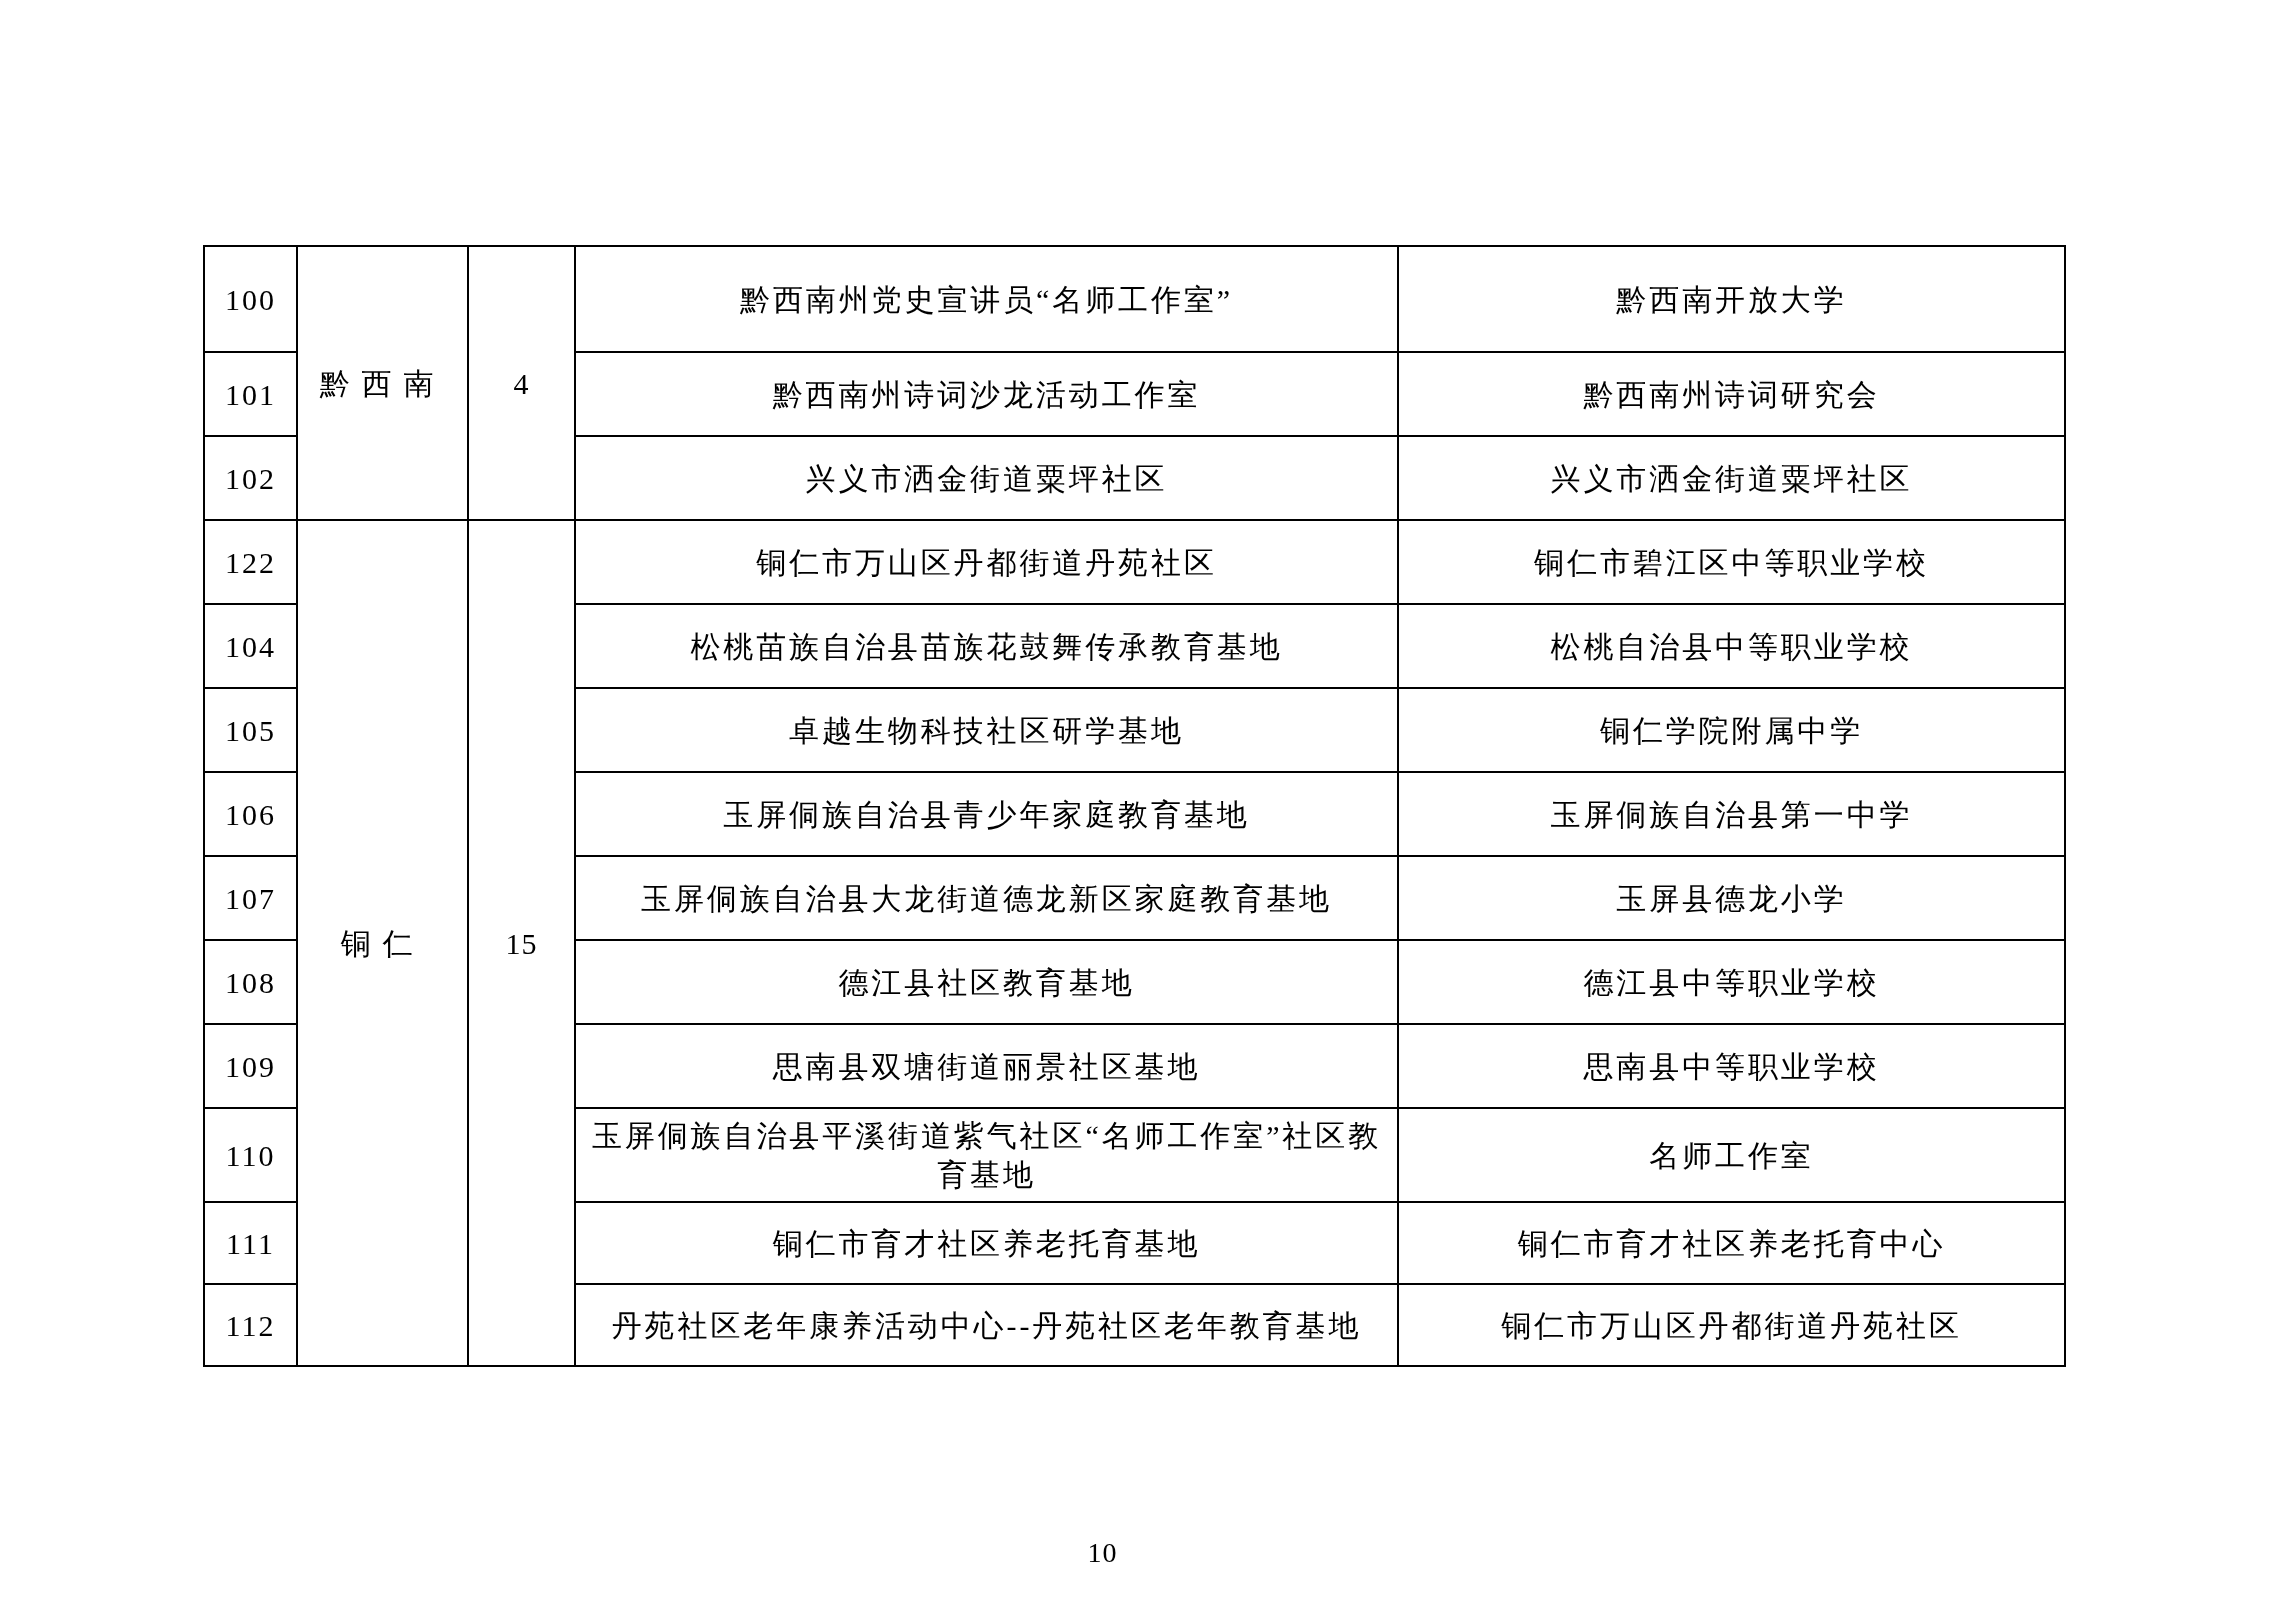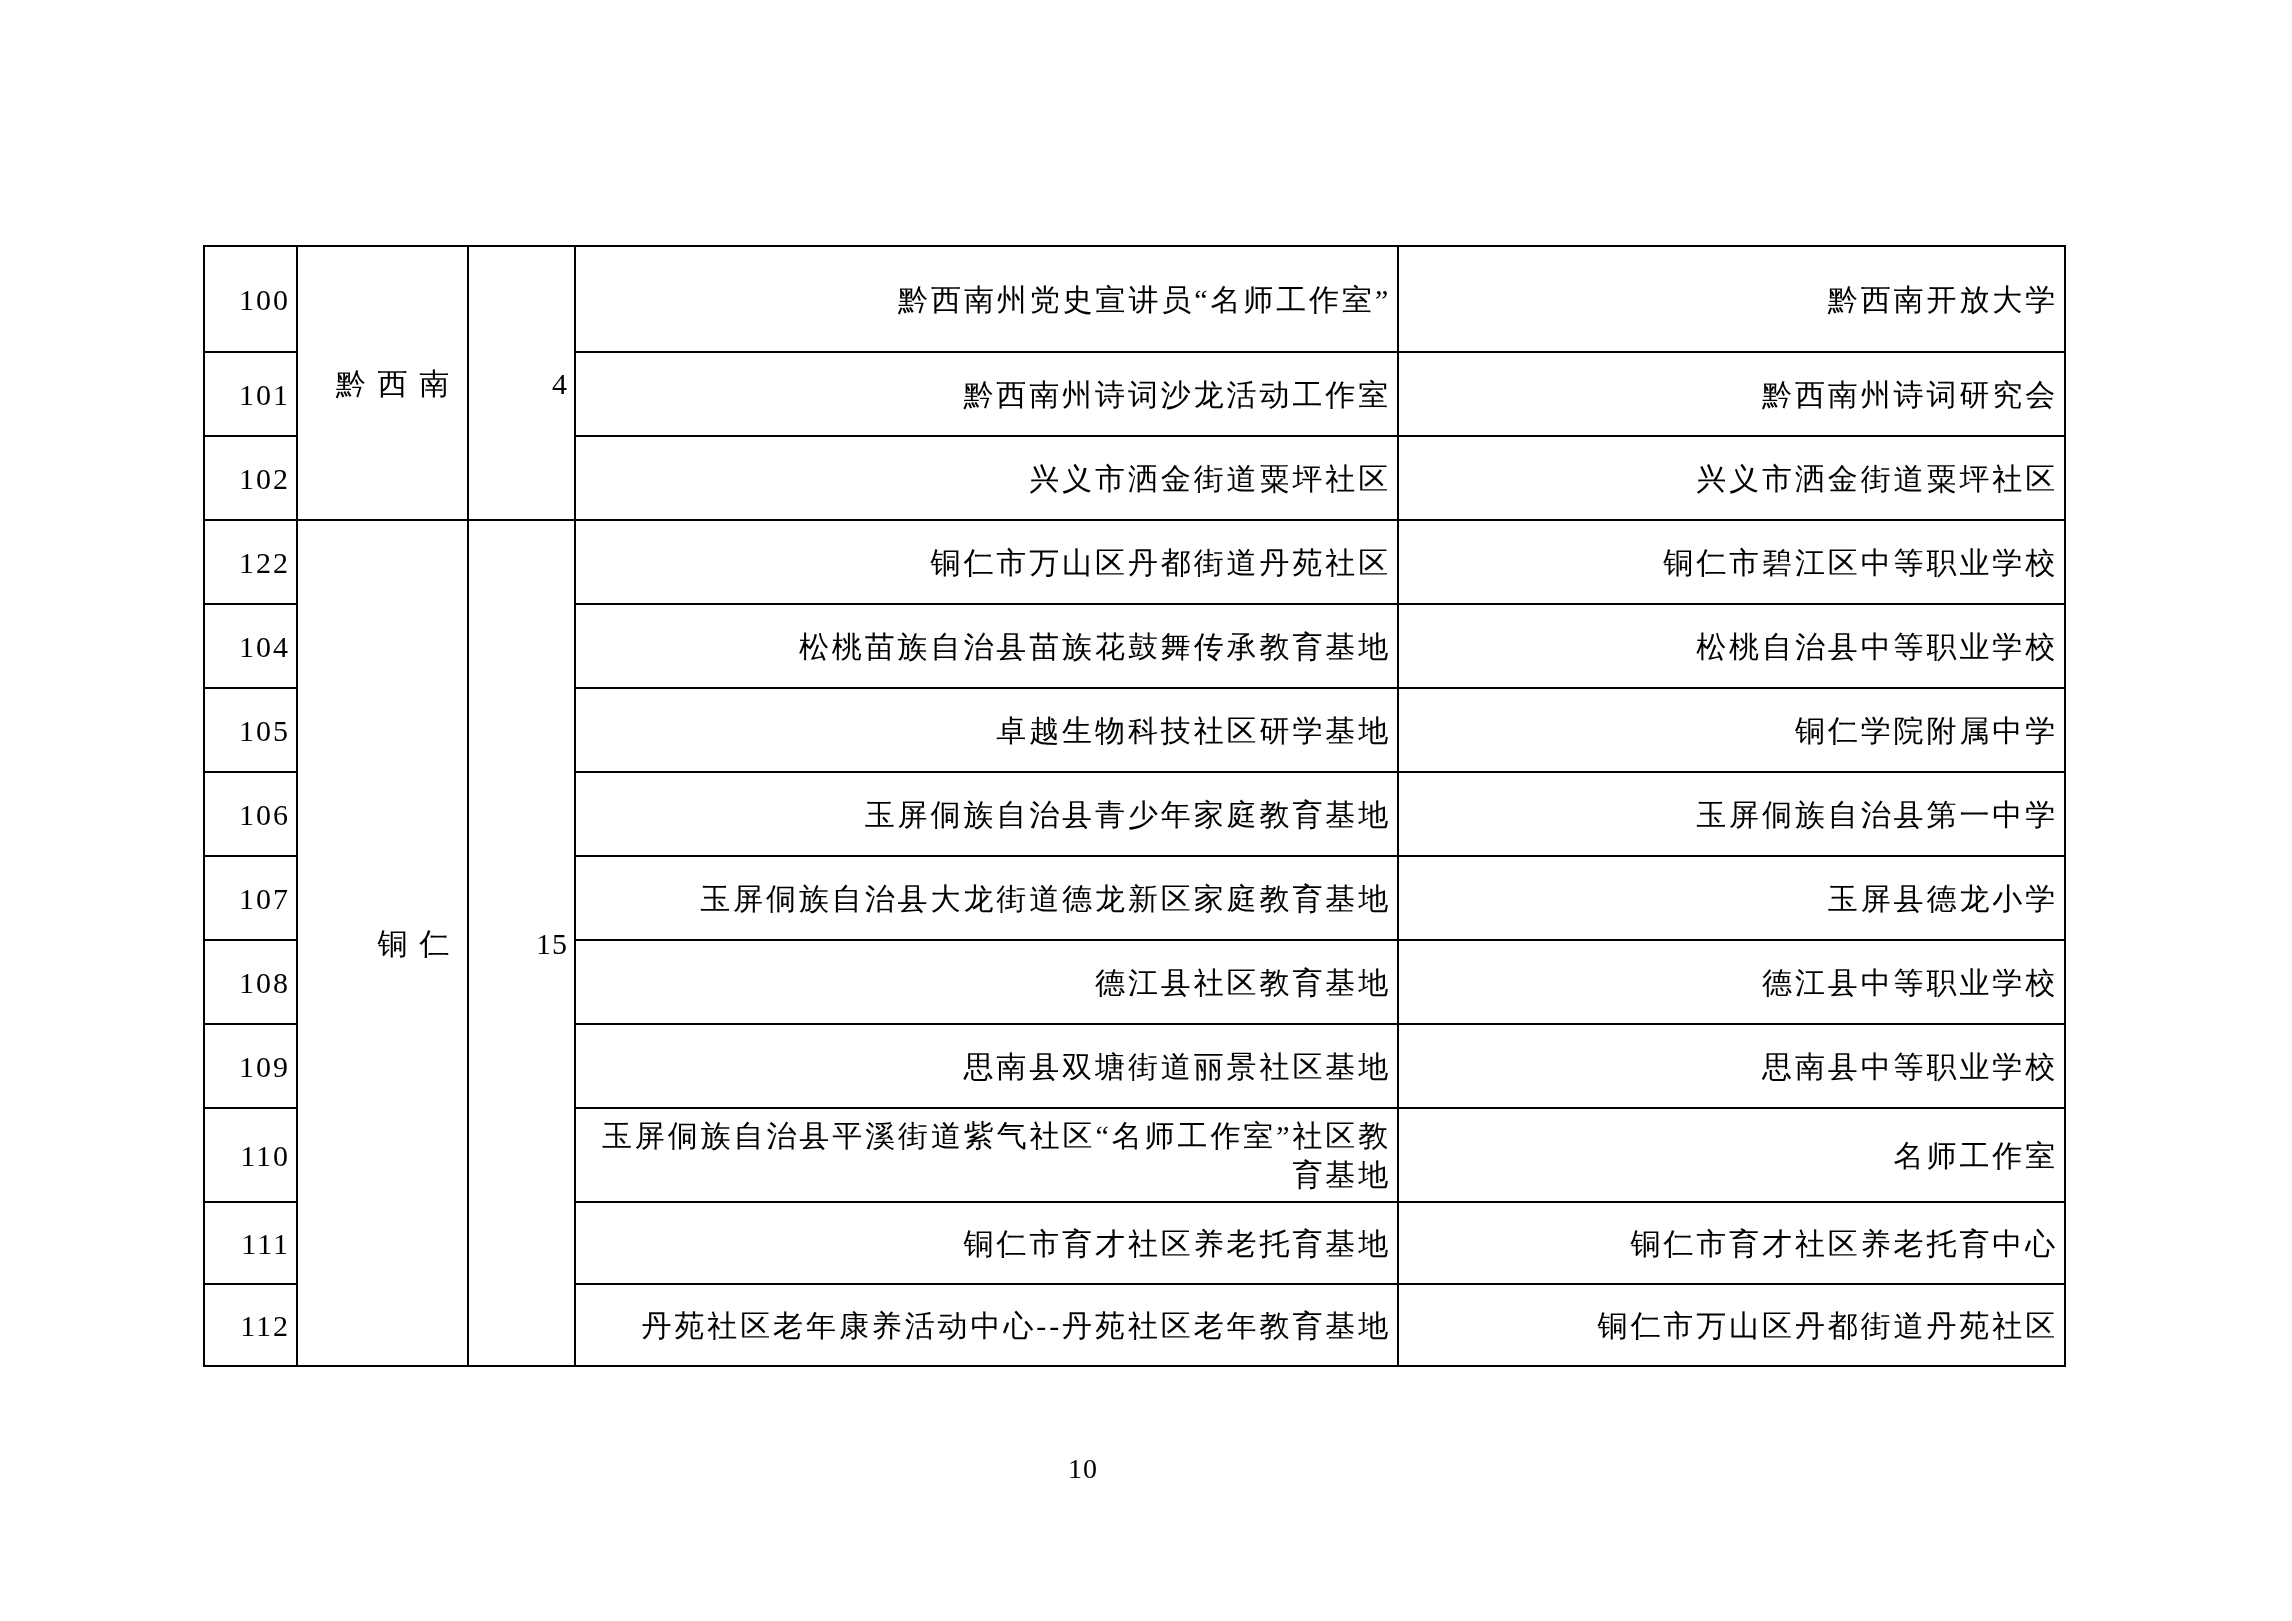--- a/index.html
+++ b/index.html
@@ -24,21 +24,21 @@
   table.main-table {
     position: absolute;
     left: 203px;
     top: 245px;
     width: 1860px;
     border-collapse: collapse;
     table-layout: fixed;
   }
   table.main-table td {
     border: 2px solid #000000;
-    text-align: right;
+    text-align: center;
     vertical-align: middle;
     font-size: 30px;
     line-height: 39px;
     padding: 2px 5.9px;
     overflow: hidden;
   }
   td.num-cell {
     letter-spacing: 2px;
   }
   td.region-cell {
@@ -52,23 +52,23 @@
   td.v-top {
     vertical-align: top;
     padding-top: 33px;
   }
   td.name-cell, td.org-cell {
     letter-spacing: 2.9px;
   }
   .page-number {
     position: absolute;
     left: 1068px;
-    top: 1453px;
+    top: 1537px;
     width: 69px;
-    text-align: left;
+    text-align: center;
     font-size: 28px;
     letter-spacing: 1px;
   }
 </style>
 </head>
 <body>
 
 <div class="doc-page">
 
   <table class="main-table">

